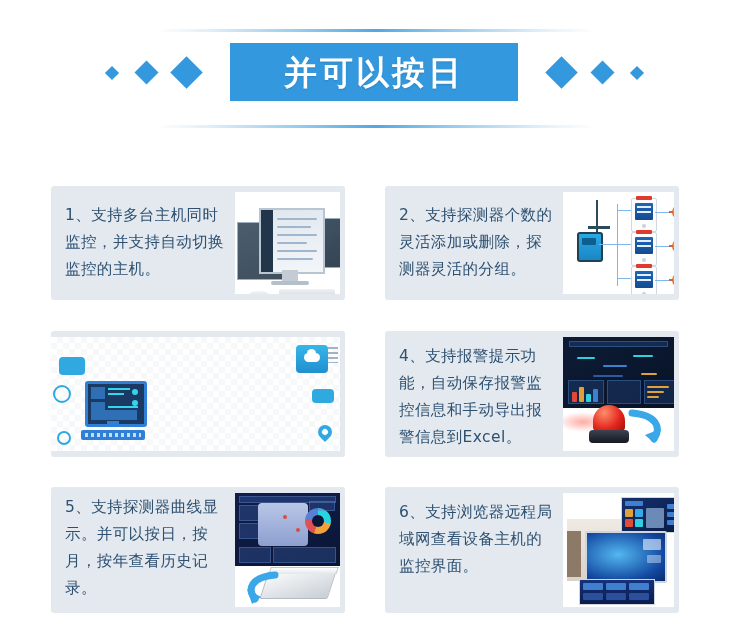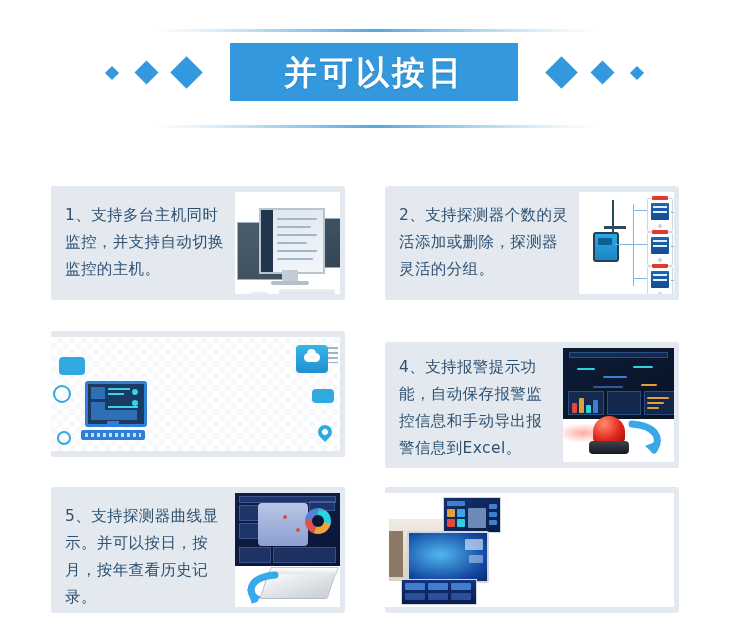--- a/index.html
+++ b/index.html
@@ -198,21 +198,21 @@
             <div class="base"></div>
             <div class="kbd"></div>
             <div class="mouse"></div>
           </div>
         </div>
       </div>
     </div>
 
     <div class="card" style="left:385px;top:36px;width:294px;height:114px;">
       <div class="card-inner">
-        <div class="card-text" style="width:194px;">2、支持探测器个数的灵活添加或删除，探测器灵活的分组。</div>
+        <div class="card-text" style="width:178px;">2、支持探测器个数的灵活添加或删除，探测器灵活的分组。</div>
         <div class="card-img">
           <div class="ill2">
             <div class="ant"></div>
             <div class="antbar"></div>
             <div class="ctrl"></div>
             <div class="wire" style="left:36px;top:52px;width:18px;height:1px;"></div>
             <div class="wire" style="left:54px;top:12px;width:1px;height:82px;"></div>
             <div class="wire" style="left:54px;top:18px;width:16px;height:1px;"></div>
             <div class="wire" style="left:54px;top:52px;width:16px;height:1px;"></div>
             <div class="wire" style="left:54px;top:86px;width:16px;height:1px;"></div>
@@ -287,21 +287,21 @@
             </div>
             <div class="mstand"></div>
             <div class="kb"></div>
             <div class="ring" style="left:6px;bottom:6px;width:10px;height:10px;"></div>
             <div class="pin"></div>
           </div>
         </div>
       </div>
     </div>
 
-    <div class="card" style="left:385px;top:192px;width:294px;height:126px;">
+    <div class="card" style="left:385px;top:181px;width:294px;height:126px;">
       <div class="card-inner">
         <div class="card-text" style="width:178px;padding-top:12px;">4、支持报警提示功能，自动保存报警监控信息和手动导出报警信息到Excel。</div>
         <div class="card-img">
           <div class="ill4">
             <div class="dash">
               <div class="panel" style="left:6px;top:4px;right:6px;height:4px;"></div>
               <div class="tick" style="left:14px;top:20px;width:18px;background:#2fd0e0;"></div>
               <div class="tick" style="left:40px;top:28px;width:24px;background:#3f7fd0;"></div>
               <div class="tick" style="left:70px;top:18px;width:20px;background:#2fd0e0;"></div>
               <div class="tick" style="left:30px;top:38px;width:30px;background:#2a5aa0;"></div>
@@ -328,21 +328,21 @@
                 <path d="M34 20 L28 34 L19 26 Z" fill="#3aa8e8"></path>
               </svg>
             </div>
           </div>
         </div>
       </div>
     </div>
 
     <div class="card" style="left:51px;top:337px;width:294px;height:126px;">
       <div class="card-inner">
-        <div class="card-text" style="width:184px;padding-top:16px;">5、支持探测器曲线显示。并可以按日，按月，按年查看历史记录。</div>
+        <div class="card-text" style="width:184px;padding-top:7px;">5、支持探测器曲线显示。并可以按日，按月，按年查看历史记录。</div>
         <div class="card-img">
           <div class="ill5">
             <div class="dash">
               <div class="card5" style="left:4px;top:3px;right:4px;height:5px;"></div>
               <div class="card5" style="left:4px;top:12px;width:20px;height:14px;"></div>
               <div class="card5" style="left:4px;top:30px;width:20px;height:14px;"></div>
               <div class="map"></div>
               <div style="position:absolute;left:46%;top:30%;width:4px;height:4px;border-radius:50%;background:#e04b3a;"></div>
               <div style="position:absolute;left:58%;top:48%;width:4px;height:4px;border-radius:50%;background:#e04b3a;"></div>
               <div class="donut"></div>
@@ -357,20 +357,21 @@
                 <path d="M4 18 L18 26 L9 33 Z" fill="#3aa8e8"></path>
               </svg>
             </div>
           </div>
         </div>
       </div>
     </div>
 
     <div class="card" style="left:385px;top:337px;width:294px;height:126px;">
       <div class="card-inner">
+        <div class="card-text" style="width:178px;padding-top:12px;">6、支持浏览器远程局域网查看设备主机的监控界面。</div>
         <div class="card-img">
           <div class="ill6">
             <div class="room"></div>
             <div class="door"></div>
             <div class="scr2" style="left:58px;top:4px;width:56px;height:34px;">
               <div class="tile" style="position:absolute;left:3px;top:3px;width:18px;height:5px;background:#3f7fd0;"></div>
               <div class="tile" style="position:absolute;left:3px;top:11px;width:8px;height:8px;background:#e0a03a;"></div>
               <div class="tile" style="position:absolute;left:13px;top:11px;width:8px;height:8px;background:#3aa8e8;"></div>
               <div class="tile" style="position:absolute;left:3px;top:21px;width:8px;height:8px;background:#e04b3a;"></div>
               <div class="tile" style="position:absolute;left:13px;top:21px;width:8px;height:8px;background:#2fd0e0;"></div>

